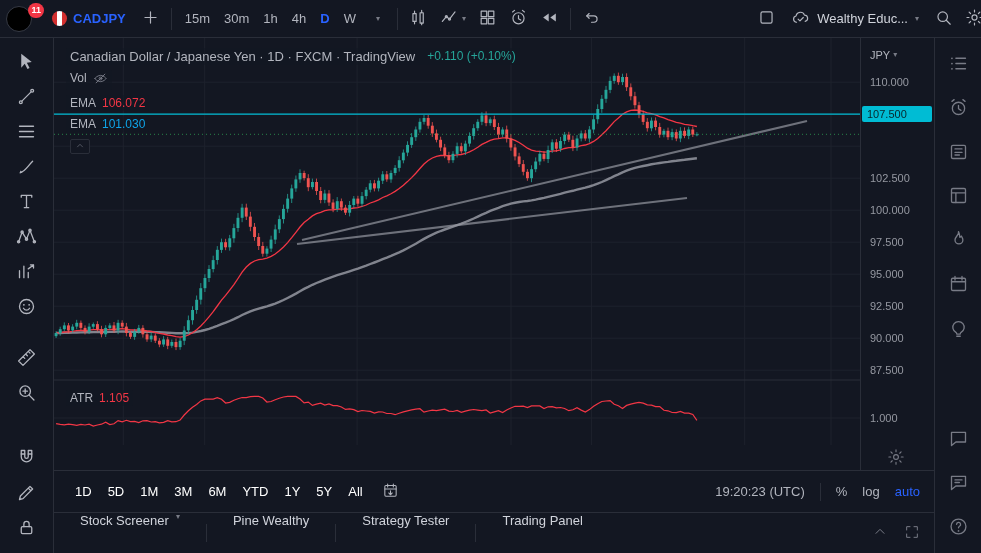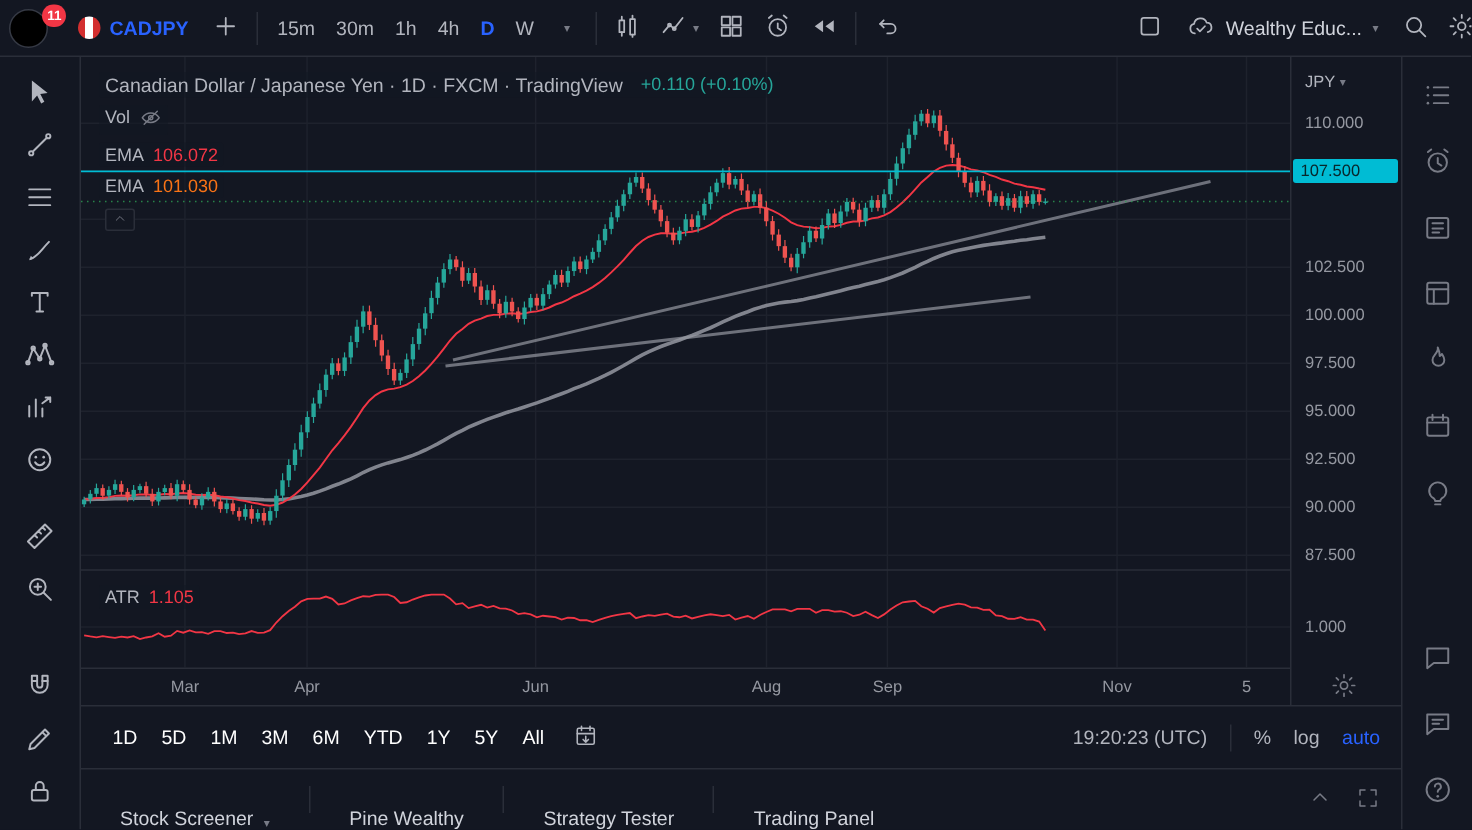--- a/index.html
+++ b/index.html
@@ -65,21 +65,21 @@
     font-size:11px;color:#9598a1;cursor:ew-resize;}
   .time-label{position:absolute;top:6px;transform:translateX(-50%);}
 
   
   .legend{position:absolute;top:10px;left:12px;display:flex;flex-direction:column;gap:5px;z-index:5;}
   .legend-row{display:flex;align-items:flex-start;gap:6px;font-size:12px;color:#b2b5be;width:fit-content;
     padding:1px 4px;background:rgba(19,23,34,.55);border-radius:2px;}
   .legend-title{font-size:13px;color:#b2b5be;}
   .change{color:#26a69a;margin-left:6px;font-size:12px;}
   .ema-val1{color:#f23645;}
-  .ema-val2{color:#f97316;}
+  .ema-val2{color:#0ea5e9;}
   .legend .ic{width:15px;height:15px;color:#787b86;}
   .collapse-btn{width:20px;height:15px;border:1px solid #2a2e39;background:#131722;color:#787b86;display:flex;
     align-items:center;justify-content:center;margin:2px 0 0 4px;border-radius:2px;cursor:pointer;}
   .collapse-btn .ic{width:10px;height:10px;}
   .atr-legend{position:absolute;top:352px;left:12px;display:flex;gap:6px;font-size:12px;color:#b2b5be;z-index:5;
     padding:1px 4px;background:rgba(19,23,34,.55);border-radius:2px;}
   .atr-val{color:#f23645;}
 
   
   .range-bar{height:42px;border-top:1px solid #2a2e39;display:flex;align-items:center;padding:0 14px;gap:2px;font-size:13px;}
@@ -88,21 +88,21 @@
   .rb-ic-btn{background:none;border:none;color:#b2b5be;cursor:pointer;margin-left:10px;display:flex;align-items:center;}
   .range-bar .ic{width:17px;height:17px;}
   .rb-right{margin-left:auto;display:flex;align-items:center;gap:15px;color:#b2b5be;}
   .rb-right .vsep{width:1px;height:18px;background:#2a2e39;}
   .rb-link{background:none;border:none;color:#b2b5be;font-size:13px;cursor:pointer;font-family:inherit;}
   .rb-link.auto{color:#2962ff;}
 
   
   .tabs-bar{height:41px;border-top:1px solid #2a2e39;display:flex;align-items:center;}
   #tabs{display:flex;align-items:center;height:100%;}
-  .tab{display:flex;align-items:flex-end;gap:7px;padding:0 26px;height:100%;color:#d1d4dc;background:none;border:none;
+  .tab{display:flex;align-items:flex-start;gap:7px;padding:0 26px;height:100%;color:#d1d4dc;background:none;border:none;
     font-size:13px;cursor:pointer;font-family:inherit;}
   .tab-sep{width:1px;height:18px;background:#2a2e39;}
   .tabs-right{margin-left:auto;display:flex;gap:16px;padding-right:14px;color:#787b86;}
   .tabs-right .ic{width:16px;height:16px;}
   .tr-btn{background:none;border:none;color:#787b86;cursor:pointer;display:flex;align-items:center;}
 </style>
 </head>
 <body>
 
 <div class="app">
@@ -677,29 +677,20 @@
             <div class="pa-tick" style="top:268.2px">92.500</div>
             <div class="pa-tick" style="top:300.2px">90.000</div>
             <div class="pa-tick" style="top:332.2px">87.500</div>
             <div class="pa-badge level-badge" style="background:#00bcd4;top:68.2px">107.500</div>
             <div class="pa-tick" style="top:380px">1.000</div>
             <div class="pa-gear"><svg class="ic" viewBox="0 0 24 24" fill="none" stroke="currentColor" stroke-width="1.5" stroke-linecap="round" stroke-linejoin="round">
                 <circle cx="12" cy="12" r="3.2"></circle>
                 <path d="M12 5V2.5M12 21.5V19M5 12H2.5M21.5 12H19M7 7L5.2 5.2M18.8 18.8L17 17M17 7l1.8-1.8M5.2 18.8L7 17"></path>
               </svg></div>
           </div>
-        <div id="time-axis">
-            <div class="time-label" style="left:69.3px">Mar</div>
-            <div class="time-label" style="left:150.7px">Apr</div>
-            <div class="time-label" style="left:303.1px">Jun</div>
-            <div class="time-label" style="left:457.0px">Aug</div>
-            <div class="time-label" style="left:537.6px">Sep</div>
-            <div class="time-label" style="left:690.7px">Nov</div>
-            <div class="time-label" style="left:777.0px">5</div>
-          </div>
       </div>
 
       <div class="range-bar">
         <div id="ranges">
             <button class="range-btn">1D</button>
             <button class="range-btn">5D</button>
             <button class="range-btn">1M</button>
             <button class="range-btn">3M</button>
             <button class="range-btn">6M</button>
             <button class="range-btn">YTD</button>

